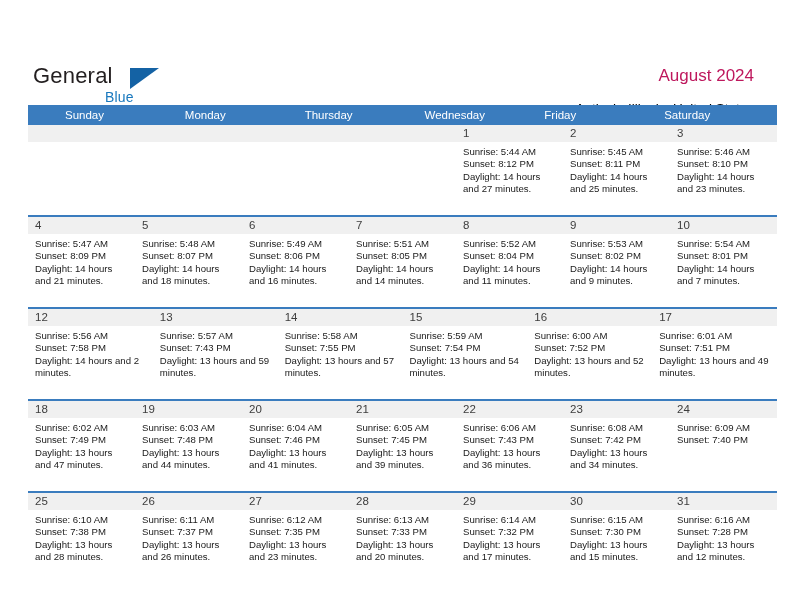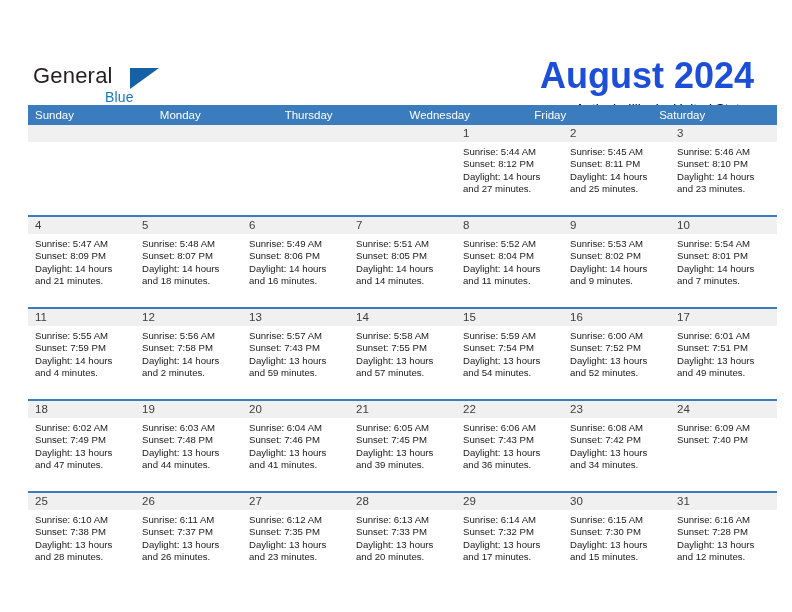--- a/index.html
+++ b/index.html
@@ -65,23 +65,23 @@
     border-bottom: 21px solid transparent;
   }
 
   .title-block {
     position: absolute;
     right: 38px;
     top: 29px;
     text-align: right;
   }
   .month-title {
-    font-size: 36px;
-    font-weight: bold;
-    color: #1d4ed8;
+    font-size: 17px;
+    font-weight: normal;
+    color: #be185d;
     line-height: 32px;
     white-space: nowrap;
   }
   .location {
     margin-top: 9px;
     font-size: 13.5px;
     color: #000000;
     line-height: 16px;
     white-space: nowrap;
   }
@@ -91,20 +91,21 @@
     position: absolute;
     left: 28px;
     top: 105px;
     width: 749px;
   }
   .weekdays {
     display: flex;
     background: #3a7cbe;
     height: 20px;
     align-items: flex-start;
+    padding-left: 30px;
   }
   .weekday {
     flex: 1 1 0;
     font-size: 11.5px;
     color: #ffffff;
     padding-left: 7px;
     box-sizing: border-box;
     line-height: 20px;
     white-space: nowrap;
   }
@@ -273,28 +274,20 @@
             <div class="day-number-strip">10</div>
             <div class="day-info">
               <div>Sunrise: 5:54 AM</div>
               <div>Sunset: 8:01 PM</div>
               <div class="wrap">Daylight: 14 hours and 7 minutes.</div>
             </div>
           </div>
         </div>
         <div class="week">
           <div class="day-cell">
-            <div class="day-number-strip">11</div>
-            <div class="day-info">
-              <div>Sunrise: 5:55 AM</div>
-              <div>Sunset: 7:59 PM</div>
-              <div class="wrap">Daylight: 14 hours and 4 minutes.</div>
-            </div>
-          </div>
-          <div class="day-cell">
             <div class="day-number-strip">12</div>
             <div class="day-info">
               <div>Sunrise: 5:56 AM</div>
               <div>Sunset: 7:58 PM</div>
               <div class="wrap">Daylight: 14 hours and 2 minutes.</div>
             </div>
           </div>
           <div class="day-cell">
             <div class="day-number-strip">13</div>
             <div class="day-info">

